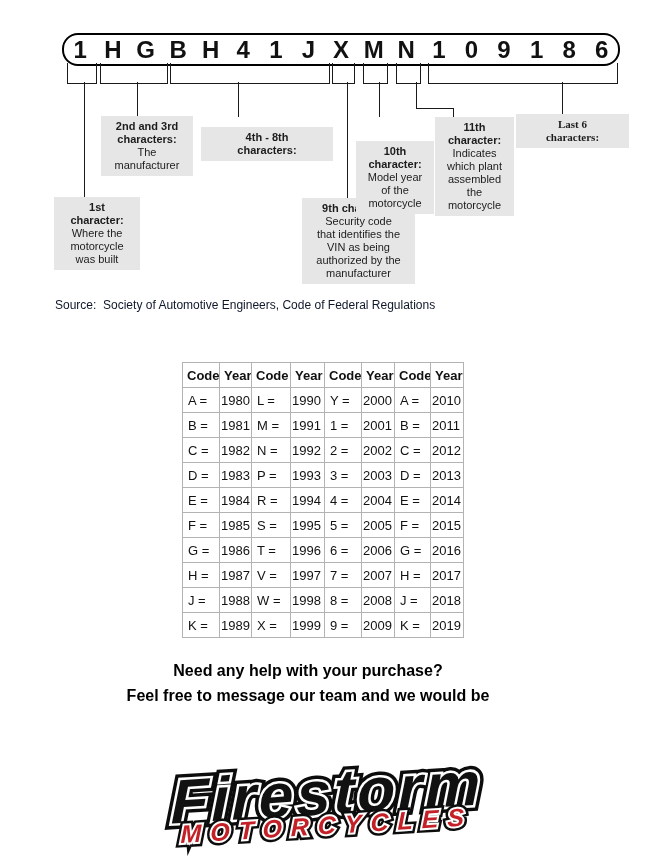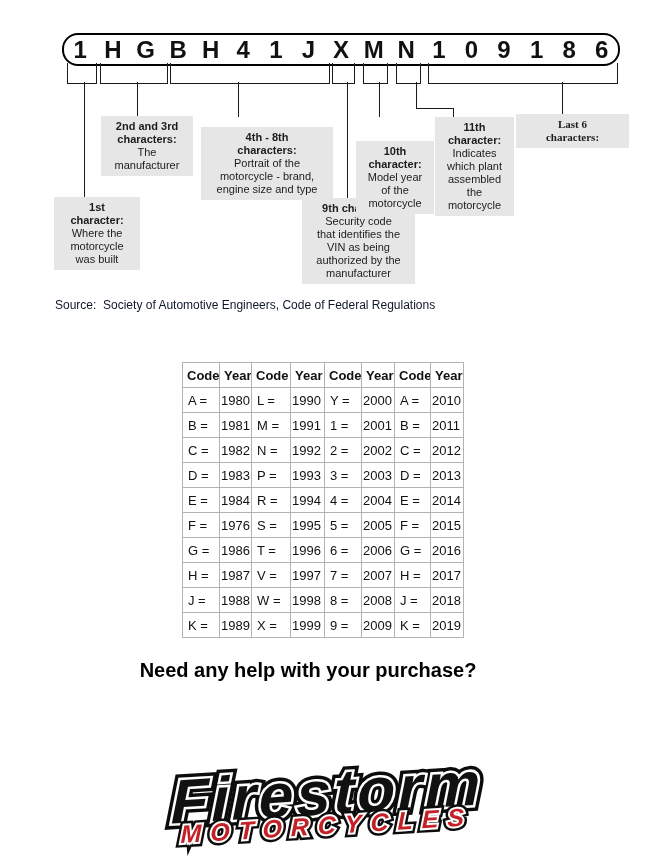--- a/index.html
+++ b/index.html
@@ -43,21 +43,21 @@
   .year-table th,.year-table td{
     border:1px solid #b3b3b3;height:22px;overflow:hidden;white-space:nowrap;
   }
   .year-table th{font-weight:bold;text-align:left;padding-left:4px;}
   .year-table td:nth-child(odd){text-align:left;padding-left:5px;}
   .year-table td:nth-child(even){text-align:right;padding-right:3px;}
 
   
   .help-message{
     position:absolute;left:0;top:658px;width:616px;
-    text-align:center;font-weight:bold;font-size:20px;line-height:25px;color:#000;
+    text-align:center;font-weight:bold;font-size:16px;line-height:25px;color:#000;
   }
   .help-line{white-space:nowrap;}
 
   
   .logo{
     position:absolute;left:50%;top:764px;
     transform:translateX(-50%) rotate(-3.5deg) skewX(-4deg);
     text-align:center;
   }
   .logo-main{position:relative;font-style:italic;font-weight:bold;font-size:62px;
@@ -132,25 +132,20 @@
       </div>
     <div class="lbl-body">
         <div class="line">The</div>
         <div class="line">manufacturer</div>
       </div>
   </div>
   <div class="label-box" style="left:201px;top:117px;width:114px;margin-top:10px;">
     <div class="lbl-title">
         <div class="line">4th - 8th</div>
         <div class="line">characters:</div>
-      </div>
-    <div class="lbl-body">
-        <div class="line">Portrait of the</div>
-        <div class="line">motorcycle - brand,</div>
-        <div class="line">engine size and type</div>
       </div>
   </div>
   <div class="label-box" style="left:302px;top:198px;width:95px;">
     <div class="lbl-title">
         <div class="line">9th character:</div>
       </div>
     <div class="lbl-body">
         <div class="line">Security code</div>
         <div class="line">that identifies the</div>
         <div class="line">VIN as being</div>
@@ -260,21 +255,21 @@
           <td>1984</td>
           <td>R =</td>
           <td>1994</td>
           <td>4 =</td>
           <td>2004</td>
           <td>E =</td>
           <td>2014</td>
         </tr>
         <tr>
           <td>F =</td>
-          <td>1976</td>
+          <td>1985</td>
           <td>S =</td>
           <td>1995</td>
           <td>5 =</td>
           <td>2005</td>
           <td>F =</td>
           <td>2015</td>
         </tr>
         <tr>
           <td>G =</td>
           <td>1986</td>
@@ -313,20 +308,21 @@
           <td>9 =</td>
           <td>2009</td>
           <td>K =</td>
           <td>2019</td>
         </tr>
       </tbody>
   </table>
 
   <div class="help-message">
       <div class="help-line">Need any help with your purchase?</div>
+      <div class="help-line">Feel free to message our team and we would be</div>
     </div>
 
   <div class="logo">
     <div class="logo-main">
       <span class="layer stroke-outer">Firestorm</span>
       <span class="layer stroke-inner">Firestorm</span>
       <span class="fill">Firestorm</span>
     </div>
     <div class="logo-sub">
       <span class="layer stroke-outer">MOTORCYCLES</span>

